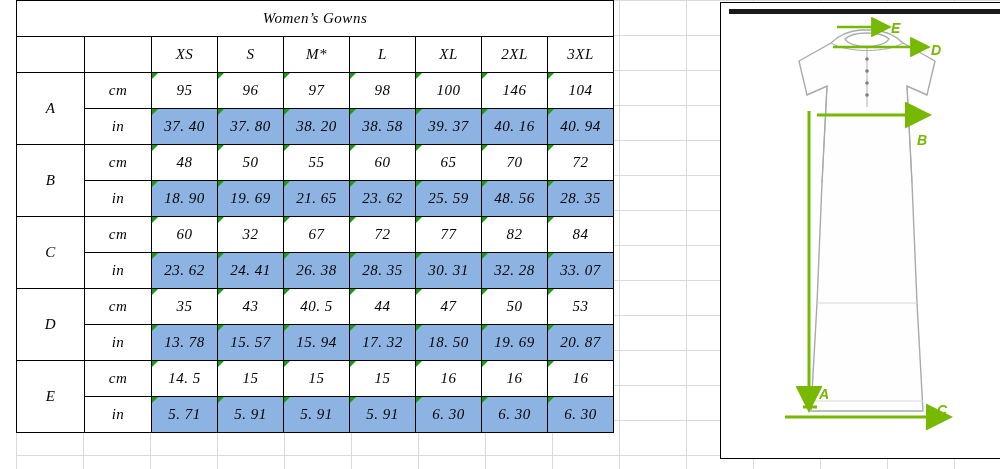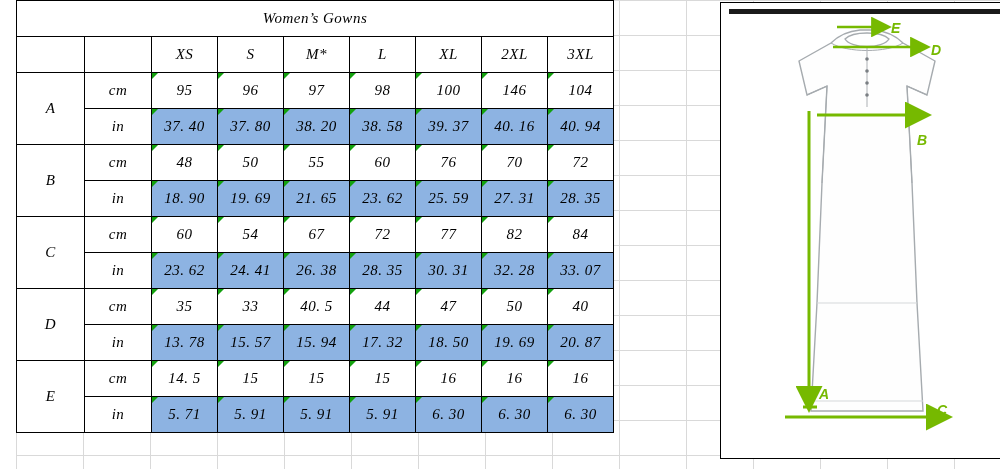--- a/index.html
+++ b/index.html
@@ -139,40 +139,40 @@
         <td class="blue corner-mark">40. 94</td>
       </tr>
 
       <tr>
         <td rowspan="2">B</td>
         <td>cm</td>
         <td class="corner-mark">48</td>
         <td class="corner-mark">50</td>
         <td class="corner-mark">55</td>
         <td class="corner-mark">60</td>
-        <td class="corner-mark">76</td>
+        <td class="corner-mark">65</td>
         <td class="corner-mark">70</td>
         <td class="corner-mark">72</td>
       </tr>
       <tr>
         <td>in</td>
         <td class="blue corner-mark">18. 90</td>
         <td class="blue corner-mark">19. 69</td>
         <td class="blue corner-mark">21. 65</td>
         <td class="blue corner-mark">23. 62</td>
         <td class="blue corner-mark">25. 59</td>
-        <td class="blue corner-mark">27. 31</td>
+        <td class="blue corner-mark">48. 56</td>
         <td class="blue corner-mark">28. 35</td>
       </tr>
 
       <tr>
         <td rowspan="2">C</td>
         <td>cm</td>
         <td class="corner-mark">60</td>
-        <td class="corner-mark">54</td>
+        <td class="corner-mark">32</td>
         <td class="corner-mark">67</td>
         <td class="corner-mark">72</td>
         <td class="corner-mark">77</td>
         <td class="corner-mark">82</td>
         <td class="corner-mark">84</td>
       </tr>
       <tr>
         <td>in</td>
         <td class="blue corner-mark">23. 62</td>
         <td class="blue corner-mark">24. 41</td>
@@ -180,26 +180,26 @@
         <td class="blue corner-mark">28. 35</td>
         <td class="blue corner-mark">30. 31</td>
         <td class="blue corner-mark">32. 28</td>
         <td class="blue corner-mark">33. 07</td>
       </tr>
 
       <tr>
         <td rowspan="2">D</td>
         <td>cm</td>
         <td class="corner-mark">35</td>
-        <td class="corner-mark">33</td>
+        <td class="corner-mark">43</td>
         <td class="corner-mark">40. 5</td>
         <td class="corner-mark">44</td>
         <td class="corner-mark">47</td>
         <td class="corner-mark">50</td>
-        <td class="corner-mark">40</td>
+        <td class="corner-mark">53</td>
       </tr>
       <tr>
         <td>in</td>
         <td class="blue corner-mark">13. 78</td>
         <td class="blue corner-mark">15. 57</td>
         <td class="blue corner-mark">15. 94</td>
         <td class="blue corner-mark">17. 32</td>
         <td class="blue corner-mark">18. 50</td>
         <td class="blue corner-mark">19. 69</td>
         <td class="blue corner-mark">20. 87</td>

